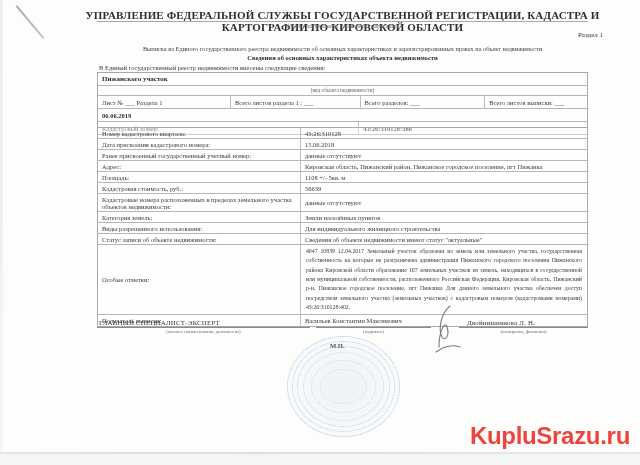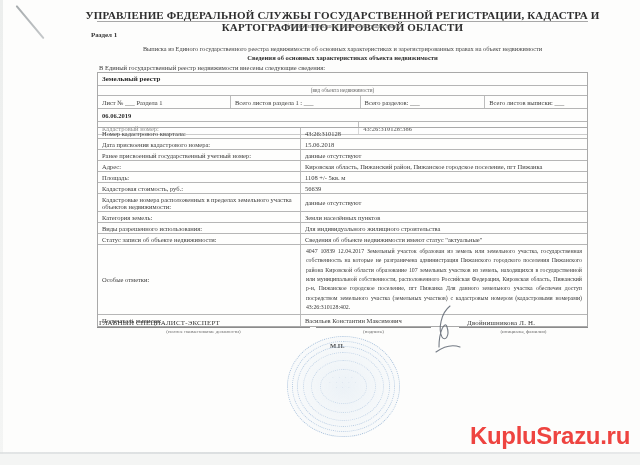--- a/index.html
+++ b/index.html
@@ -13,22 +13,22 @@
   .below-band { position:absolute; left:0; top:454px; right:0; bottom:0; background:#f4f5f4; }
   .pen-mark { position:absolute; left:17px; top:5px; width:43px; height:2px; border-radius:2px;
     background:linear-gradient(90deg,#979da0,#bcc0c2); transform:rotate(50deg); transform-origin:0 0; opacity:.85; }
 
   .doc { position:absolute; inset:0; }
   .hdr-title { position:absolute; left:85px; top:9px; width:515px; text-align:center;
     font-size:11px; font-weight:bold; color:#2e2e2e; letter-spacing:.15px; }
   .hdr-line { position:absolute; left:97px; top:21px; width:491px; height:1px; background:#a8a8a8; }
   .hdr-caption { position:absolute; left:97px; top:23px; width:491px; text-align:center;
     font-size:5.3px; color:#6a6a6a; }
-  .hdr-section { position:absolute; left:91px; top:31px; width:500px; 
-    font-size:7px; font-weight:bold; color:#333; }
+  .hdr-section { position:absolute; left:103px; top:31px; width:500px; text-align:right;
+    font-size:7px; font-weight:normal; color:#333; }
   .doc-title { position:absolute; left:85px; top:45px; width:515px; text-align:center;
     font-size:6.3px; color:#444; }
   .doc-subtitle { position:absolute; left:85px; top:53.5px; width:515px; text-align:center;
     font-size:6.6px; font-weight:bold; color:#2e2e2e; }
   .intro { position:absolute; left:99px; top:64px; width:491px; font-size:6.5px; }
 
   .t1 { position:absolute; left:97px; top:71.5px; width:491px; border:1px solid #a9a9a9;
     font-size:6.5px; background:rgba(255,255,255,.4); }
   .t1-obj { font-weight:bold; font-size:7px; color:#2a2a2a; padding:2.5px 4px 2px;
     border-bottom:1px solid #b5b5b5; }
@@ -91,21 +91,21 @@
 
     <div class="hdr-title">УПРАВЛЕНИЕ ФЕДЕРАЛЬНОЙ СЛУЖБЫ ГОСУДАРСТВЕННОЙ РЕГИСТРАЦИИ, КАДАСТРА И КАРТОГРАФИИ ПО КИРОВСКОЙ ОБЛАСТИ</div>
     <div class="hdr-line"></div>
     <div class="hdr-caption">(полное наименование органа регистрации прав)</div>
     <div class="hdr-section">Раздел 1</div>
     <div class="doc-title">Выписка из Единого государственного реестра недвижимости об основных характеристиках и зарегистрированных правах на объект недвижимости</div>
     <div class="doc-subtitle">Сведения об основных характеристиках объекта недвижимости</div>
     <div class="intro">В Единый государственный реестр недвижимости внесены следующие сведения:</div>
 
     <div class="t1">
-      <div class="t1-obj">Земельный реестр</div>
+      <div class="t1-obj">Пижанского участок</div>
       <div class="t1-cap">(вид объекта недвижимости)</div>
       <div class="t1-sheets">
         <div>Лист № ___  Раздела 1</div>
         <div>Всего листов раздела 1 : ___</div>
         <div>Всего разделов: ___</div>
         <div>Всего листов выписки: ___</div>
       </div>
       <div class="t1-date">06.06.2019</div>
       <div class="t1-kn">
         <div>Кадастровый номер:</div>

